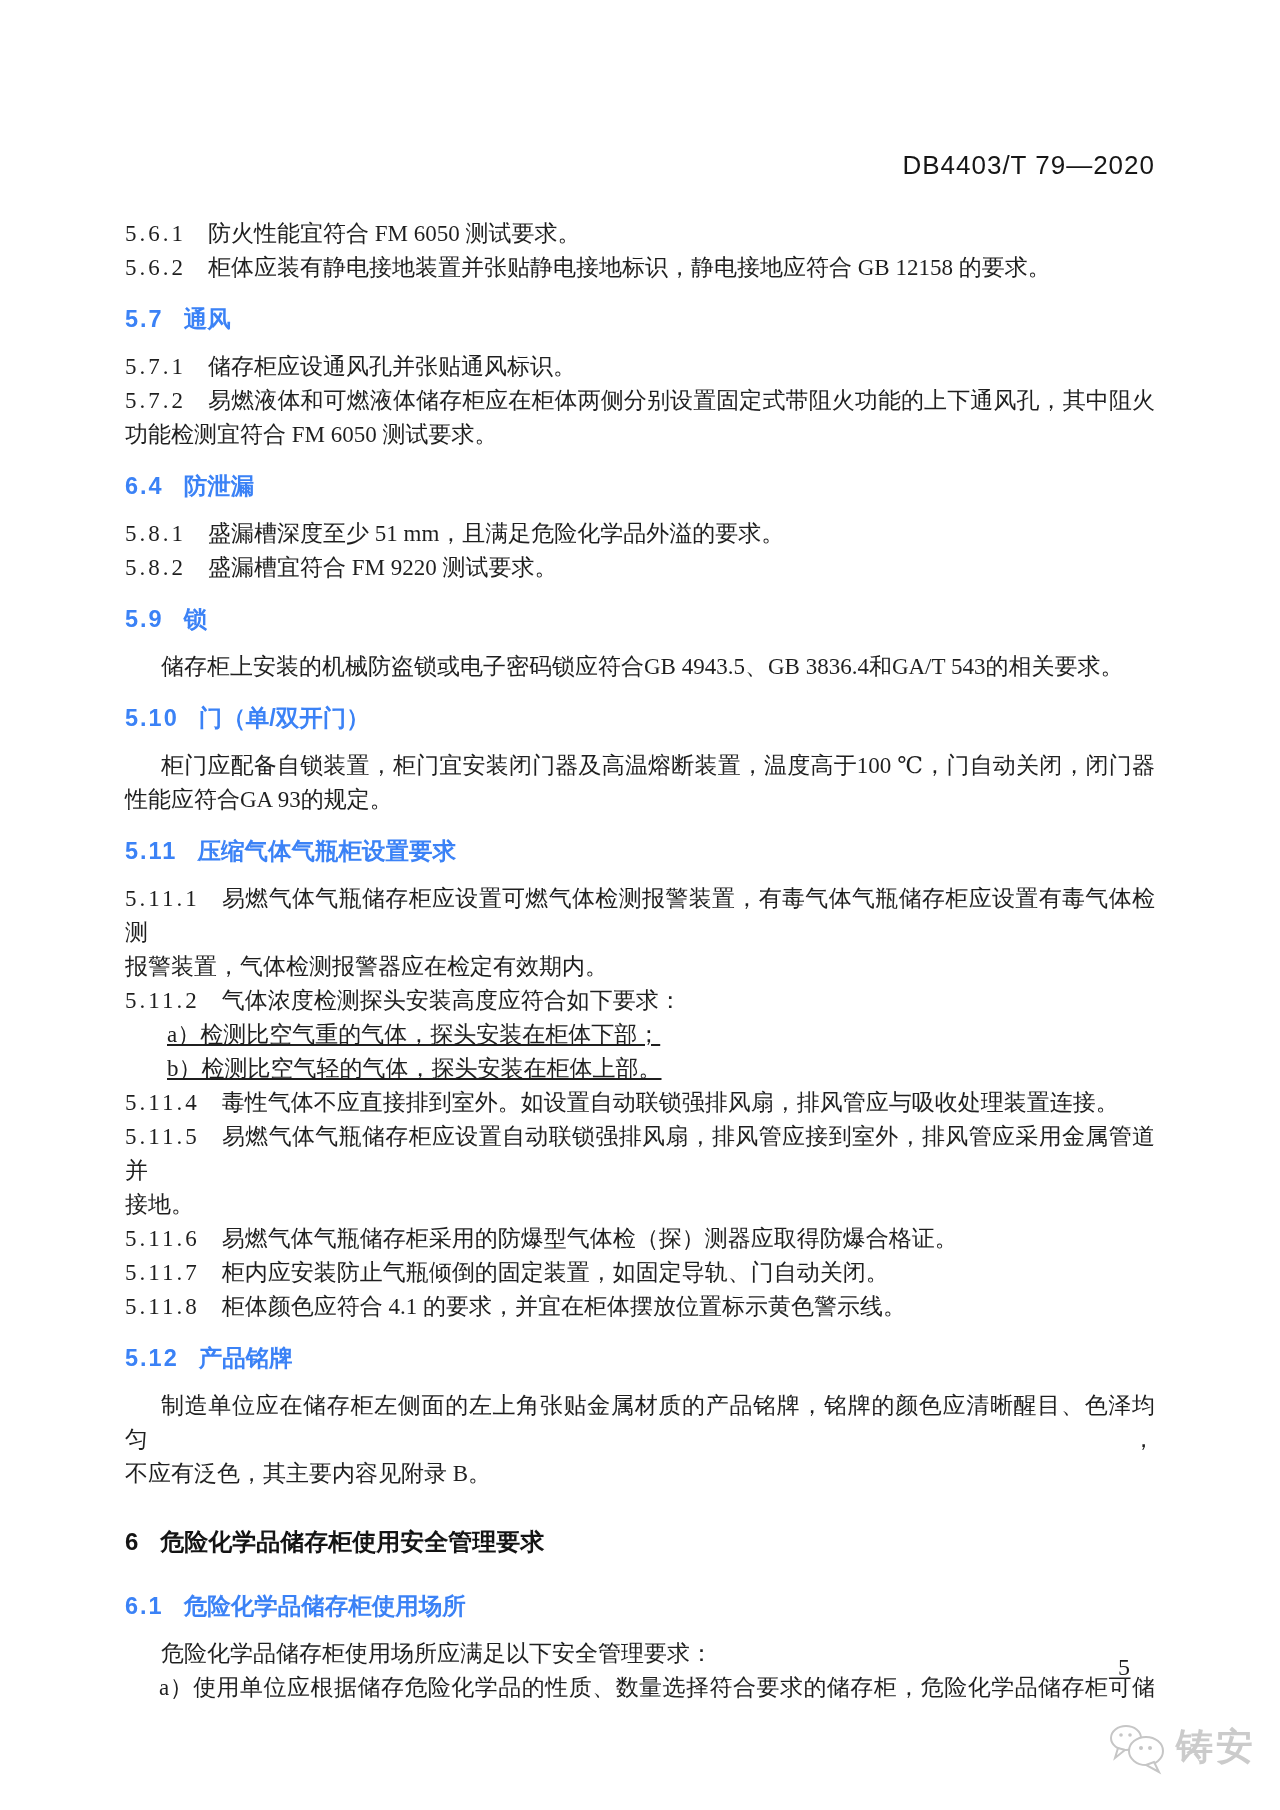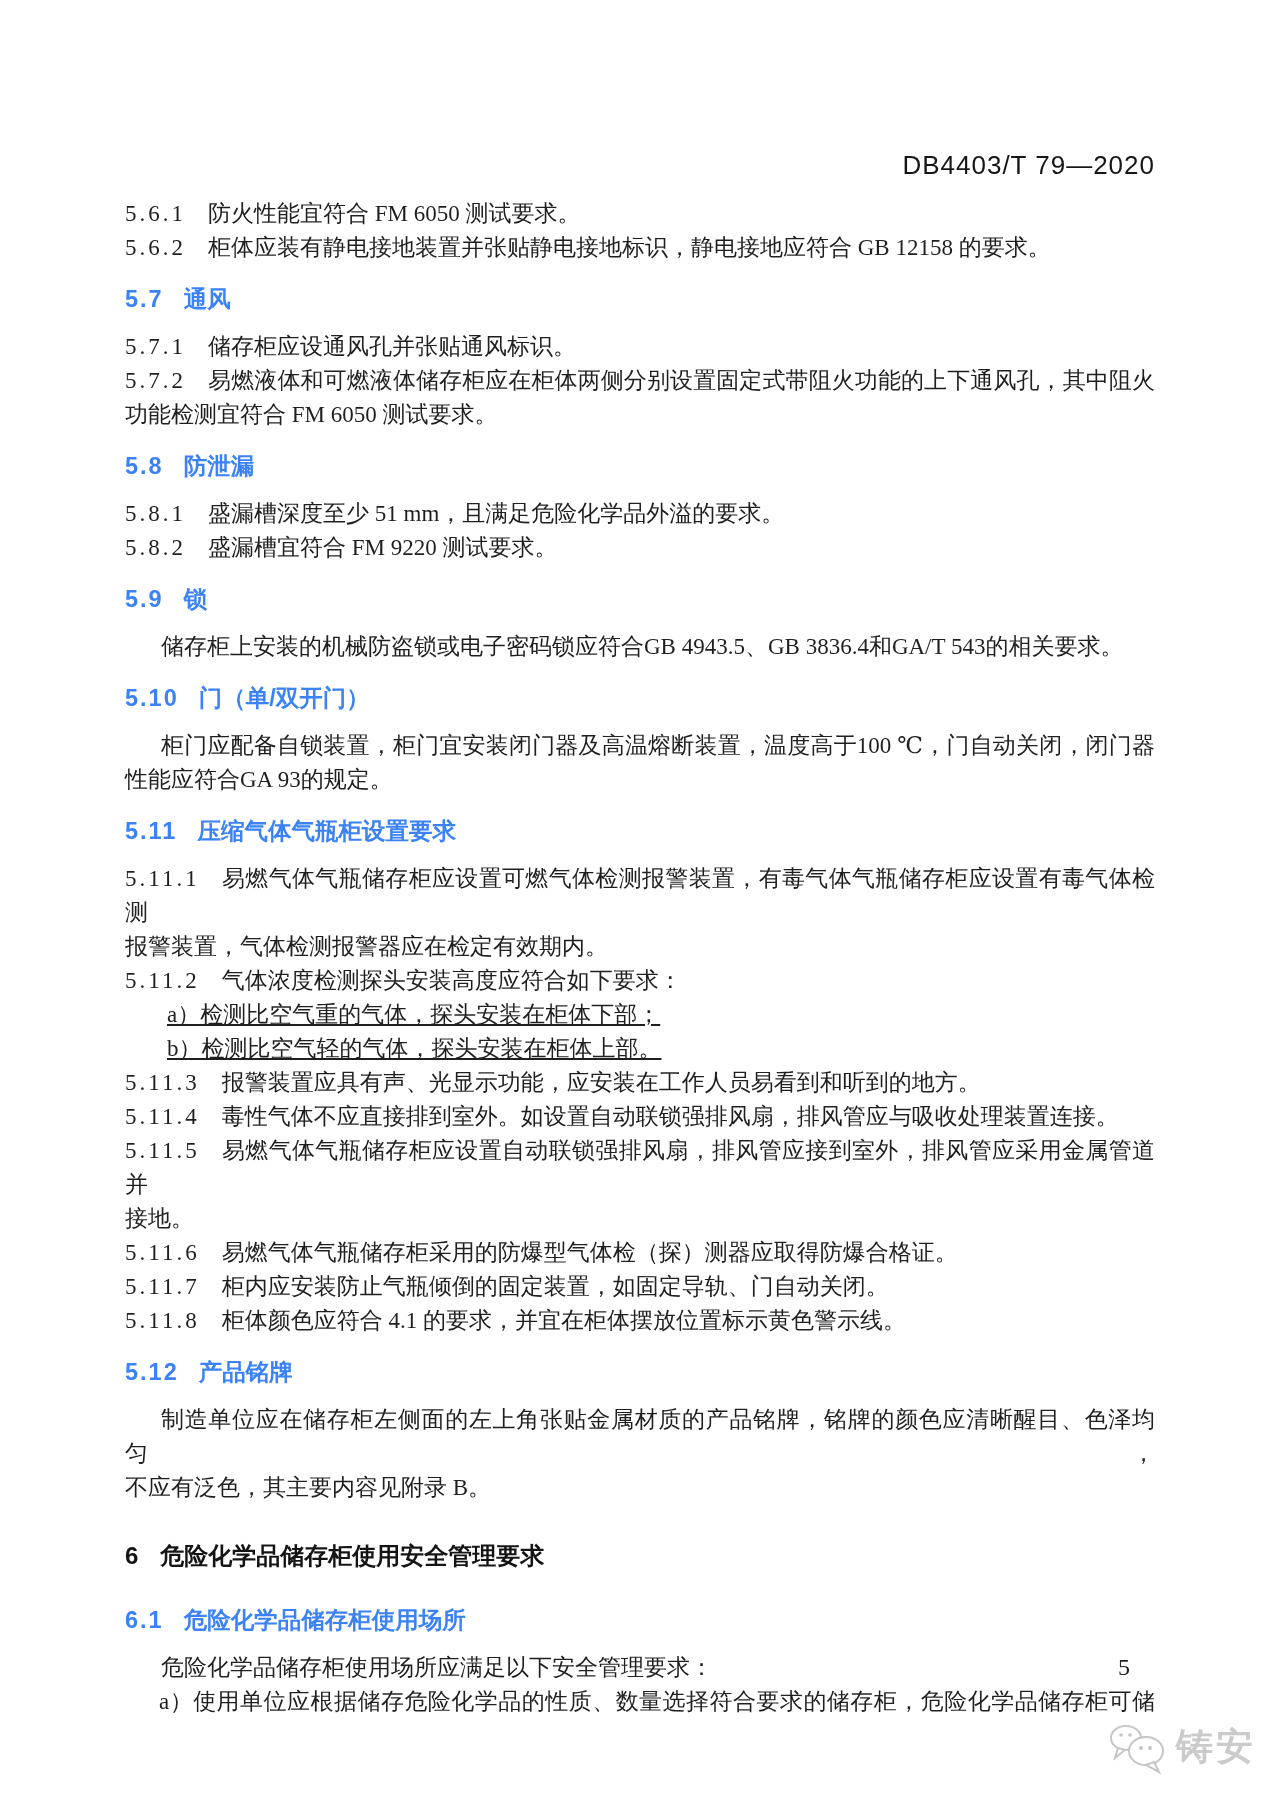--- a/index.html
+++ b/index.html
@@ -16,21 +16,21 @@
     left:125px; top:148px;
     width:1030px;
   }
   .doc-header {
     text-align:right;
     font-family:"Liberation Sans","DejaVu Sans",sans-serif;
     font-size:26px;
     line-height:34px;
     height:34px;
     letter-spacing:1px;
-    margin-bottom:15px;
+    margin-bottom:35px;
     color:#161616;
   }
   .ln {
     font-size:23px;
     line-height:34px;
     text-align:justify;
   }
   .stretch { text-align-last:justify; }
   .para { text-indent:36px; }
   .list-a { padding-left:42px;text-decoration:underline; }
@@ -94,42 +94,41 @@
 
     <div class="ln"><span class="num">5.6.1</span><span>防火性能宜符合 FM 6050 测试要求。</span></div>
     <div class="ln"><span class="num">5.6.2</span><span>柜体应装有静电接地装置并张贴静电接地标识，静电接地应符合 GB 12158 的要求。</span></div>
 
     <div class="ln heading"><span class="num">5.7</span><span>通风</span></div>
 
     <div class="ln"><span class="num">5.7.1</span><span>储存柜应设通风孔并张贴通风标识。</span></div>
     <div class="ln stretch"><span class="num">5.7.2</span><span>易燃液体和可燃液体储存柜应在柜体两侧分别设置固定式带阻火功能的上下通风孔，其中阻火</span></div>
     <div class="ln"><span>功能检测宜符合 FM 6050 测试要求。</span></div>
 
-    <div class="ln heading"><span class="num">5.8</span><span>防泄漏</span></div>
+    <div class="ln heading"><span class="num">6.4</span><span>防泄漏</span></div>
 
     <div class="ln"><span class="num">5.8.1</span><span>盛漏槽深度至少 51 mm，且满足危险化学品外溢的要求。</span></div>
     <div class="ln"><span class="num">5.8.2</span><span>盛漏槽宜符合 FM 9220 测试要求。</span></div>
 
     <div class="ln heading"><span class="num">5.9</span><span>锁</span></div>
 
     <div class="ln para"><span>储存柜上安装的机械防盗锁或电子密码锁应符合GB 4943.5、GB 3836.4和GA/T 543的相关要求。</span></div>
 
     <div class="ln heading"><span class="num">5.10</span><span>门（单/双开门）</span></div>
 
     <div class="ln para stretch"><span>柜门应配备自锁装置，柜门宜安装闭门器及高温熔断装置，温度高于100 ℃，门自动关闭，闭门器</span></div>
     <div class="ln"><span>性能应符合GA 93的规定。</span></div>
 
     <div class="ln heading"><span class="num">5.11</span><span>压缩气体气瓶柜设置要求</span></div>
 
     <div class="ln stretch"><span class="num">5.11.1</span><span>易燃气体气瓶储存柜应设置可燃气体检测报警装置，有毒气体气瓶储存柜应设置有毒气体检测</span></div>
     <div class="ln"><span>报警装置，气体检测报警器应在检定有效期内。</span></div>
     <div class="ln"><span class="num">5.11.2</span><span>气体浓度检测探头安装高度应符合如下要求：</span></div>
     <div class="ln list-a"><span>a）检测比空气重的气体，探头安装在柜体下部；</span></div>
     <div class="ln list-a"><span>b）检测比空气轻的气体，探头安装在柜体上部。</span></div>
-    <div class="ln"><span class="num">5.11.3</span><span>报警装置应具有声、光显示功能，应安装在工作人员易看到和听到的地方。</span></div>
     <div class="ln"><span class="num">5.11.4</span><span>毒性气体不应直接排到室外。如设置自动联锁强排风扇，排风管应与吸收处理装置连接。</span></div>
     <div class="ln stretch"><span class="num">5.11.5</span><span>易燃气体气瓶储存柜应设置自动联锁强排风扇，排风管应接到室外，排风管应采用金属管道并</span></div>
     <div class="ln"><span>接地。</span></div>
     <div class="ln"><span class="num">5.11.6</span><span>易燃气体气瓶储存柜采用的防爆型气体检（探）测器应取得防爆合格证。</span></div>
     <div class="ln"><span class="num">5.11.7</span><span>柜内应安装防止气瓶倾倒的固定装置，如固定导轨、门自动关闭。</span></div>
     <div class="ln"><span class="num">5.11.8</span><span>柜体颜色应符合 4.1 的要求，并宜在柜体摆放位置标示黄色警示线。</span></div>
 
     <div class="ln heading"><span class="num">5.12</span><span>产品铭牌</span></div>
 
     <div class="ln para stretch"><span>制造单位应在储存柜左侧面的左上角张贴金属材质的产品铭牌，铭牌的颜色应清晰醒目、色泽均匀，</span></div>

